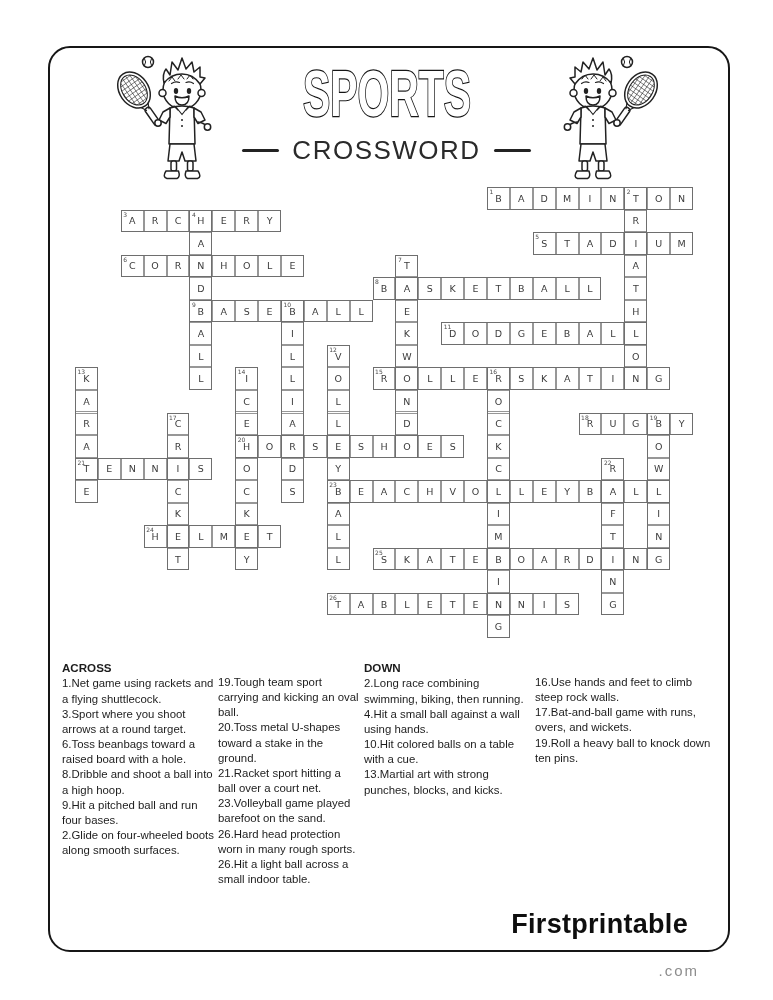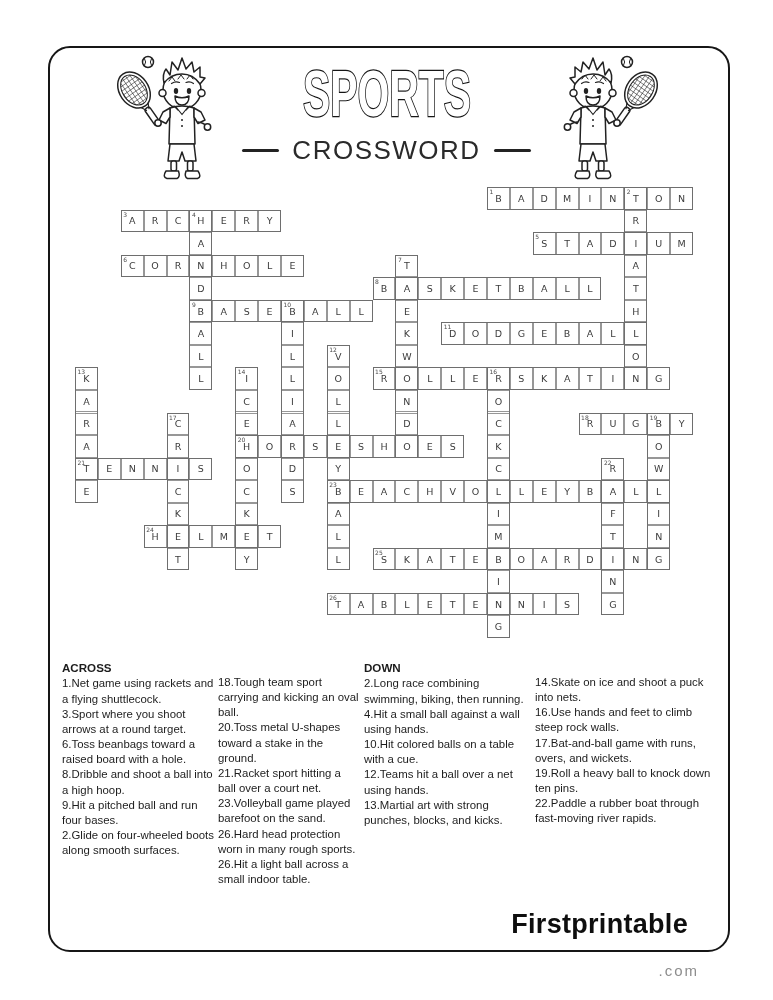--- a/index.html
+++ b/index.html
@@ -792,45 +792,42 @@
           <div class="clue-item">1.Net game using rackets and a flying shuttlecock.</div>
           <div class="clue-item">3.Sport where you shoot arrows at a round target.</div>
           <div class="clue-item">6.Toss beanbags toward a raised board with a hole.</div>
           <div class="clue-item">8.Dribble and shoot a ball into a high hoop.</div>
           <div class="clue-item">9.Hit a pitched ball and run four bases.</div>
           <div class="clue-item">2.Glide on four-wheeled boots along smooth surfaces.</div>
         </div>
     </div>
     <div class="clue-col clue-pad" style="left:218px;width:141px;">
       <div id="across-list-2">
-          <div class="clue-item">18.Tough team sport carrying and kicking an oval ball.</div>
+          <div class="clue-item">19.Tough team sport carrying and kicking an oval ball.</div>
           <div class="clue-item">20.Toss metal U-shapes toward a stake in the ground.</div>
           <div class="clue-item">21.Racket sport hitting a ball over a court net.</div>
           <div class="clue-item">23.Volleyball game played barefoot on the sand.</div>
           <div class="clue-item">26.Hard head protection worn in many rough sports.</div>
           <div class="clue-item">26.Hit a light ball across a small indoor table.</div>
         </div>
     </div>
     <div class="clue-col" style="left:364px;width:164px;">
       <div class="clue-header">DOWN</div>
       <div id="down-list-1">
           <div class="clue-item">2.Long race combining swimming, biking, then running.</div>
           <div class="clue-item">4.Hit a small ball against a wall using hands.</div>
           <div class="clue-item">10.Hit colored balls on a table with a cue.</div>
-          <div class="clue-item">12.Teams hit a ball over a net using hands.</div>
           <div class="clue-item">13.Martial art with strong punches, blocks, and kicks.</div>
         </div>
     </div>
     <div class="clue-col clue-pad" style="left:535px;width:187px;">
       <div id="down-list-2">
-          <div class="clue-item">14.Skate on ice and shoot a puck into nets.</div>
           <div class="clue-item">16.Use hands and feet to climb steep rock walls.</div>
           <div class="clue-item">17.Bat-and-ball game with runs, overs, and wickets.</div>
           <div class="clue-item">19.Roll a heavy ball to knock down ten pins.</div>
-          <div class="clue-item">22.Paddle a rubber boat through fast-moving river rapids.</div>
         </div>
     </div>
   </div>
 
   <div class="brand">
     <span>Firstprintable</span>
   </div>
   <div class="brand-tld">.com</div>
 </div>
 

